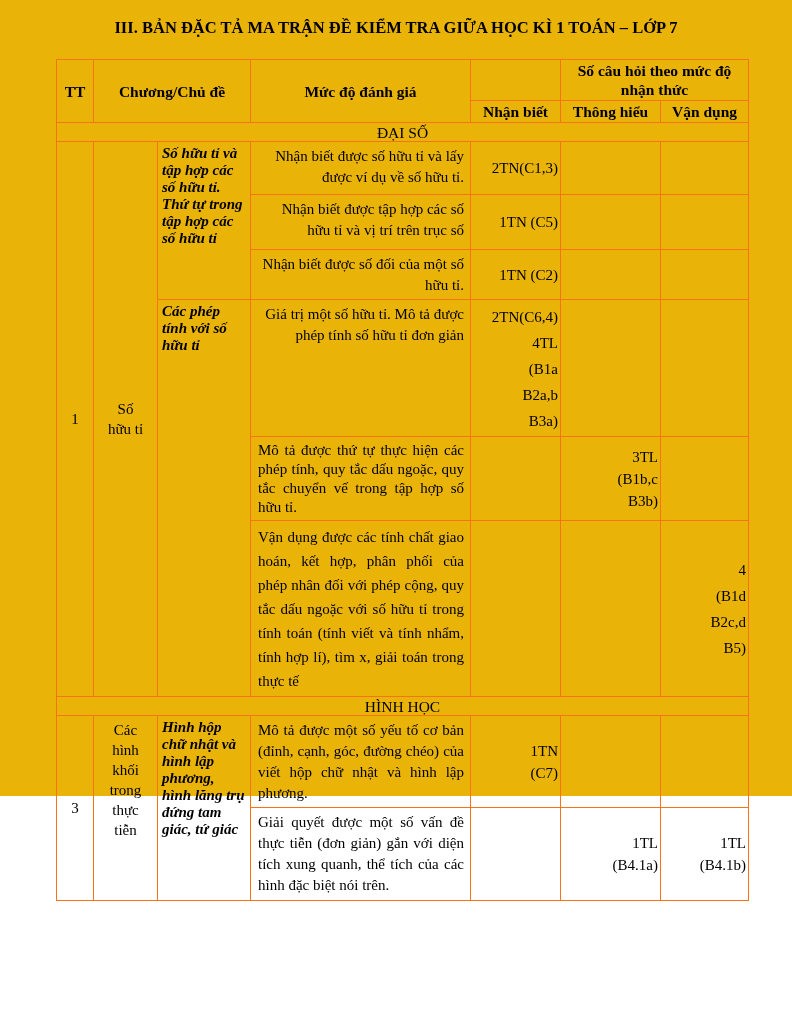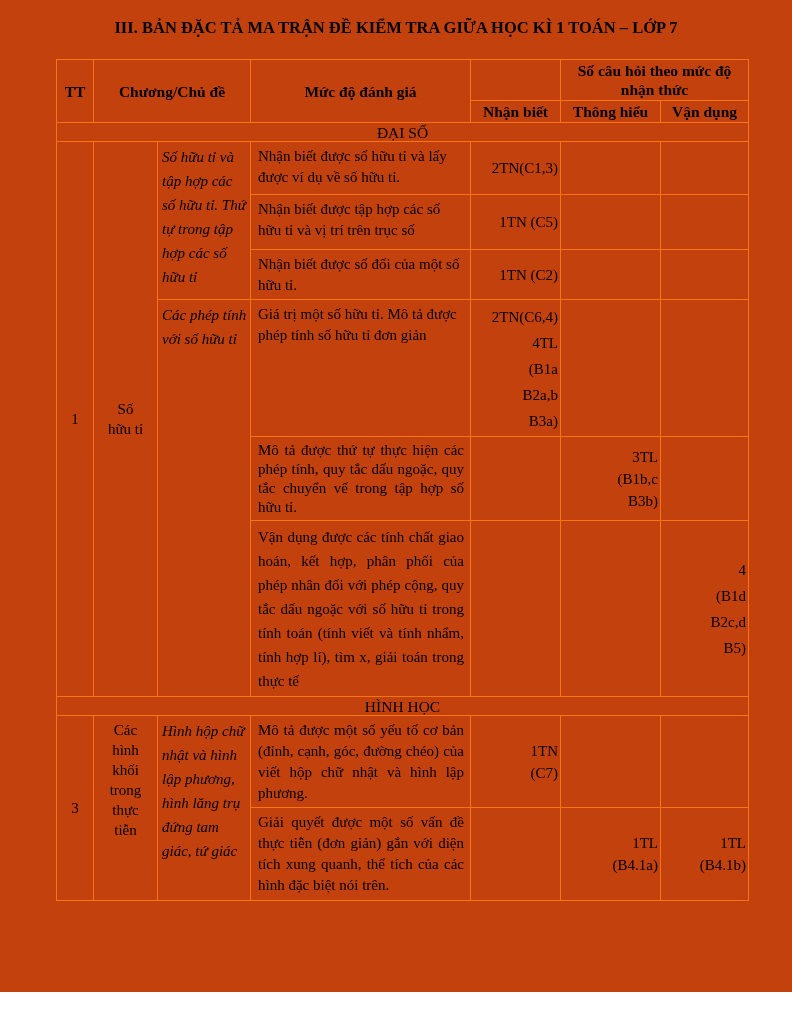--- a/index.html
+++ b/index.html
@@ -3,21 +3,21 @@
 <meta charset="utf-8">
 <style>
   * { box-sizing: border-box; }
   html, body { margin: 0; padding: 0; }
   body {
     width: 792px; height: 1024px;
     background: #ffffff; color: #000000;
     font-family: "Liberation Serif", "DejaVu Serif", serif;
     overflow: hidden;
   }
-  .page { width: 792px; height: 992px; background: #c2410c; }
+  .page { width: 792px; height: 796px; background: #eab308; }
   .doc-title {
     padding-top: 17px;
     text-align: center;
     font-weight: bold;
     font-size: 16.5px;
     line-height: 22px;
   }
   table.matrix {
     border-collapse: collapse;
     table-layout: fixed;
@@ -50,28 +50,28 @@
   }
   td.tt-cell { text-align: center; vertical-align: middle; }
   td.chap-cell {
     text-align: center;
     vertical-align: middle;
     white-space: pre-line;
     line-height: 20px;
   }
   td.chap-cell.vtop { vertical-align: top; padding-top: 4px; }
   td.topic-cell {
-    font-weight: normal;
+    font-weight: bold;
     font-style: italic;
     vertical-align: top;
-    line-height: 24px;
+    line-height: 17px;
     padding: 3px 3px 2px 4px;
   }
   td.desc-cell {
-    text-align: left;
+    text-align: right;
     line-height: 21px;
     padding: 4px 6px 3px 7px;
   }
   td.desc-cell.just { text-align: justify; }
   td.desc-cell.lh19 { line-height: 19px; }
   td.desc-cell.lh24 { line-height: 24px; }
   td.ans-cell {
     text-align: right;
     vertical-align: middle;
     white-space: pre-line;

